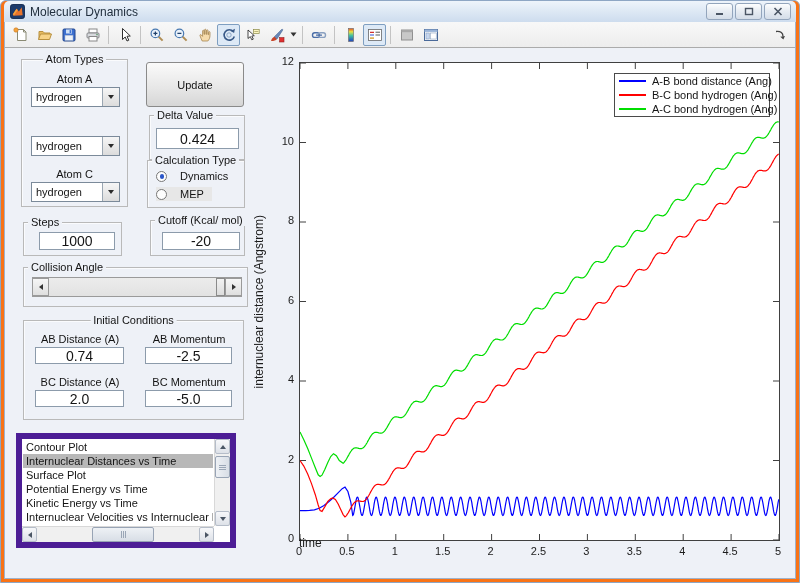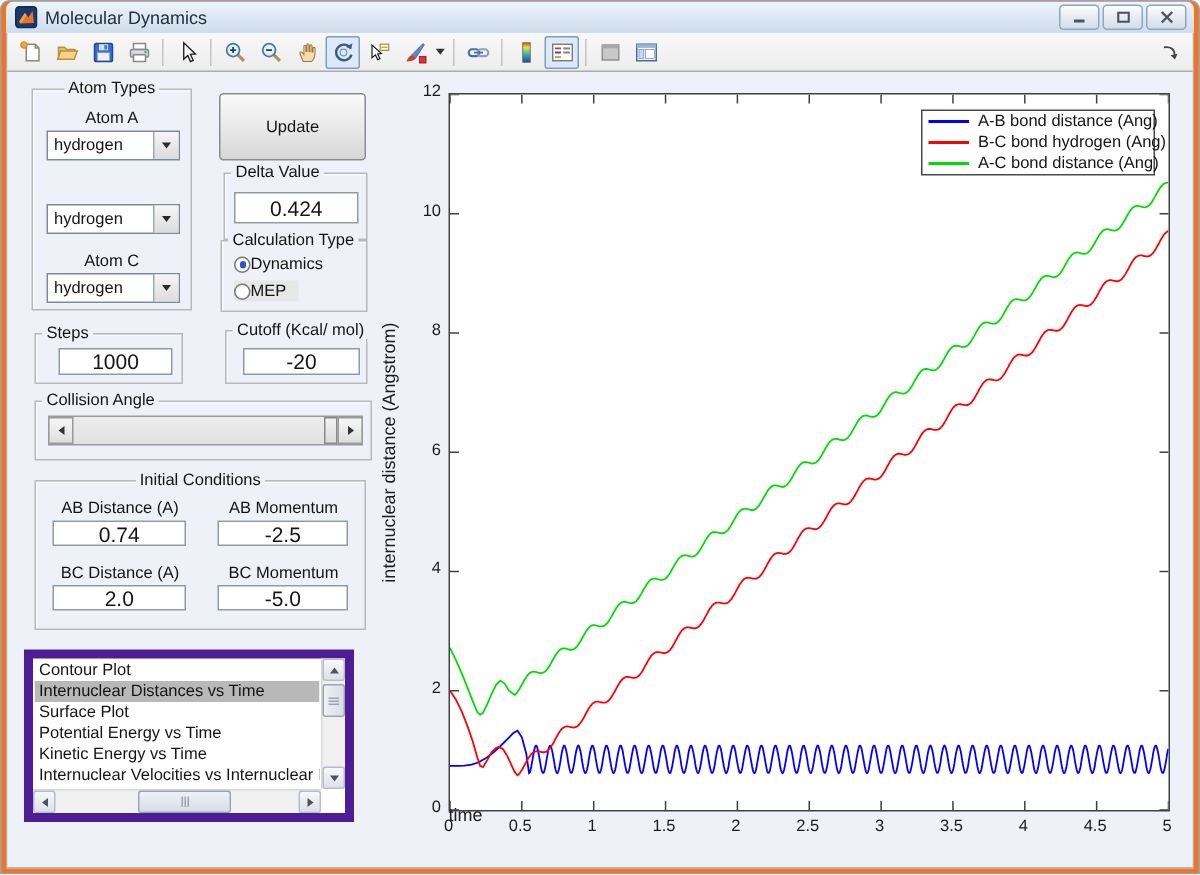--- a/index.html
+++ b/index.html
@@ -40,21 +40,21 @@
 
   .combo { position:absolute; height:20px; background:#fff; border:1px solid #7b8a9a; display:flex; }
   .combo-text { flex:1 1 auto; display:flex; align-items:center; padding-left:4px; overflow:hidden; }
   .combo-btn { width:17px; border-left:1px solid #9aa6b2; background:linear-gradient(#f6f6f6,#dcdcdc);
                display:flex; align-items:center; justify-content:center; }
   .carat { width:0; height:0; border-left:3.5px solid transparent; border-right:3.5px solid transparent; border-top:4px solid #2b2b2b; }
 
   .btn-update { position:absolute; left:141px; top:14px; width:98px; height:45px; border:1px solid #8a8a8a; border-radius:3px;
                 background:linear-gradient(#fafafa,#e6e6e6 60%,#d6d6d6); display:flex; align-items:center; justify-content:center; }
 
-  .radio-row { position:absolute; left:8px; display:flex; align-items:center; gap:0; height:14px; }
+  .radio-row { position:absolute; left:8px; display:flex; align-items:center; gap:13px; height:14px; }
   .radio { width:11px; height:11px; border-radius:50%; border:1px solid #777; background:#fdfdfd; position:relative; }
   .radio.on::after { content:""; position:absolute; left:2.5px; top:2.5px; width:4.5px; height:4.5px; border-radius:50%; background:#2a56c8; }
   .radio-strip { background:#e7e7e7; padding-right:8px; }
 
   
   .slider { position:absolute; left:8px; top:9px; width:210px; height:20px; border:1px solid #9a9a9a;
             background:linear-gradient(#ececec,#e2e2e2); }
   .sl-arrow { position:absolute; top:0; width:17px; height:18px; background:linear-gradient(#f6f6f6,#dfdfdf); border:1px solid #9a9a9a;
               display:flex; align-items:center; justify-content:center; }
   .sl-thumb { position:absolute; top:0; left:183px; width:9px; height:18px; background:linear-gradient(#f2f2f2,#dcdcdc); border:1px solid #8a8a8a; }
@@ -443,21 +443,21 @@
         <div class="leg-row">
           <span class="leg-line" style="background: rgb(0, 0, 255);"></span>
           <span class="leg-txt">A-B bond distance (Ang)</span>
         </div>
         <div class="leg-row">
           <span class="leg-line" style="background: rgb(255, 0, 0);"></span>
           <span class="leg-txt">B-C bond hydrogen (Ang)</span>
         </div>
         <div class="leg-row">
           <span class="leg-line" style="background: rgb(0, 221, 0);"></span>
-          <span class="leg-txt">A-C bond distance (Ang)</span>
+          <span class="leg-txt">A-C bond hydrogen (Ang)</span>
         </div>
       </div>
 
     <span class="tickx" style="left: 277px; top: 497px;">0</span>
         <span class="tickx" style="left: 324.9px; top: 497px;">0.5</span>
         <span class="tickx" style="left: 372.8px; top: 497px;">1</span>
         <span class="tickx" style="left: 420.7px; top: 497px;">1.5</span>
         <span class="tickx" style="left: 468.6px; top: 497px;">2</span>
         <span class="tickx" style="left: 516.5px; top: 497px;">2.5</span>
         <span class="tickx" style="left: 564.4px; top: 497px;">3</span>

